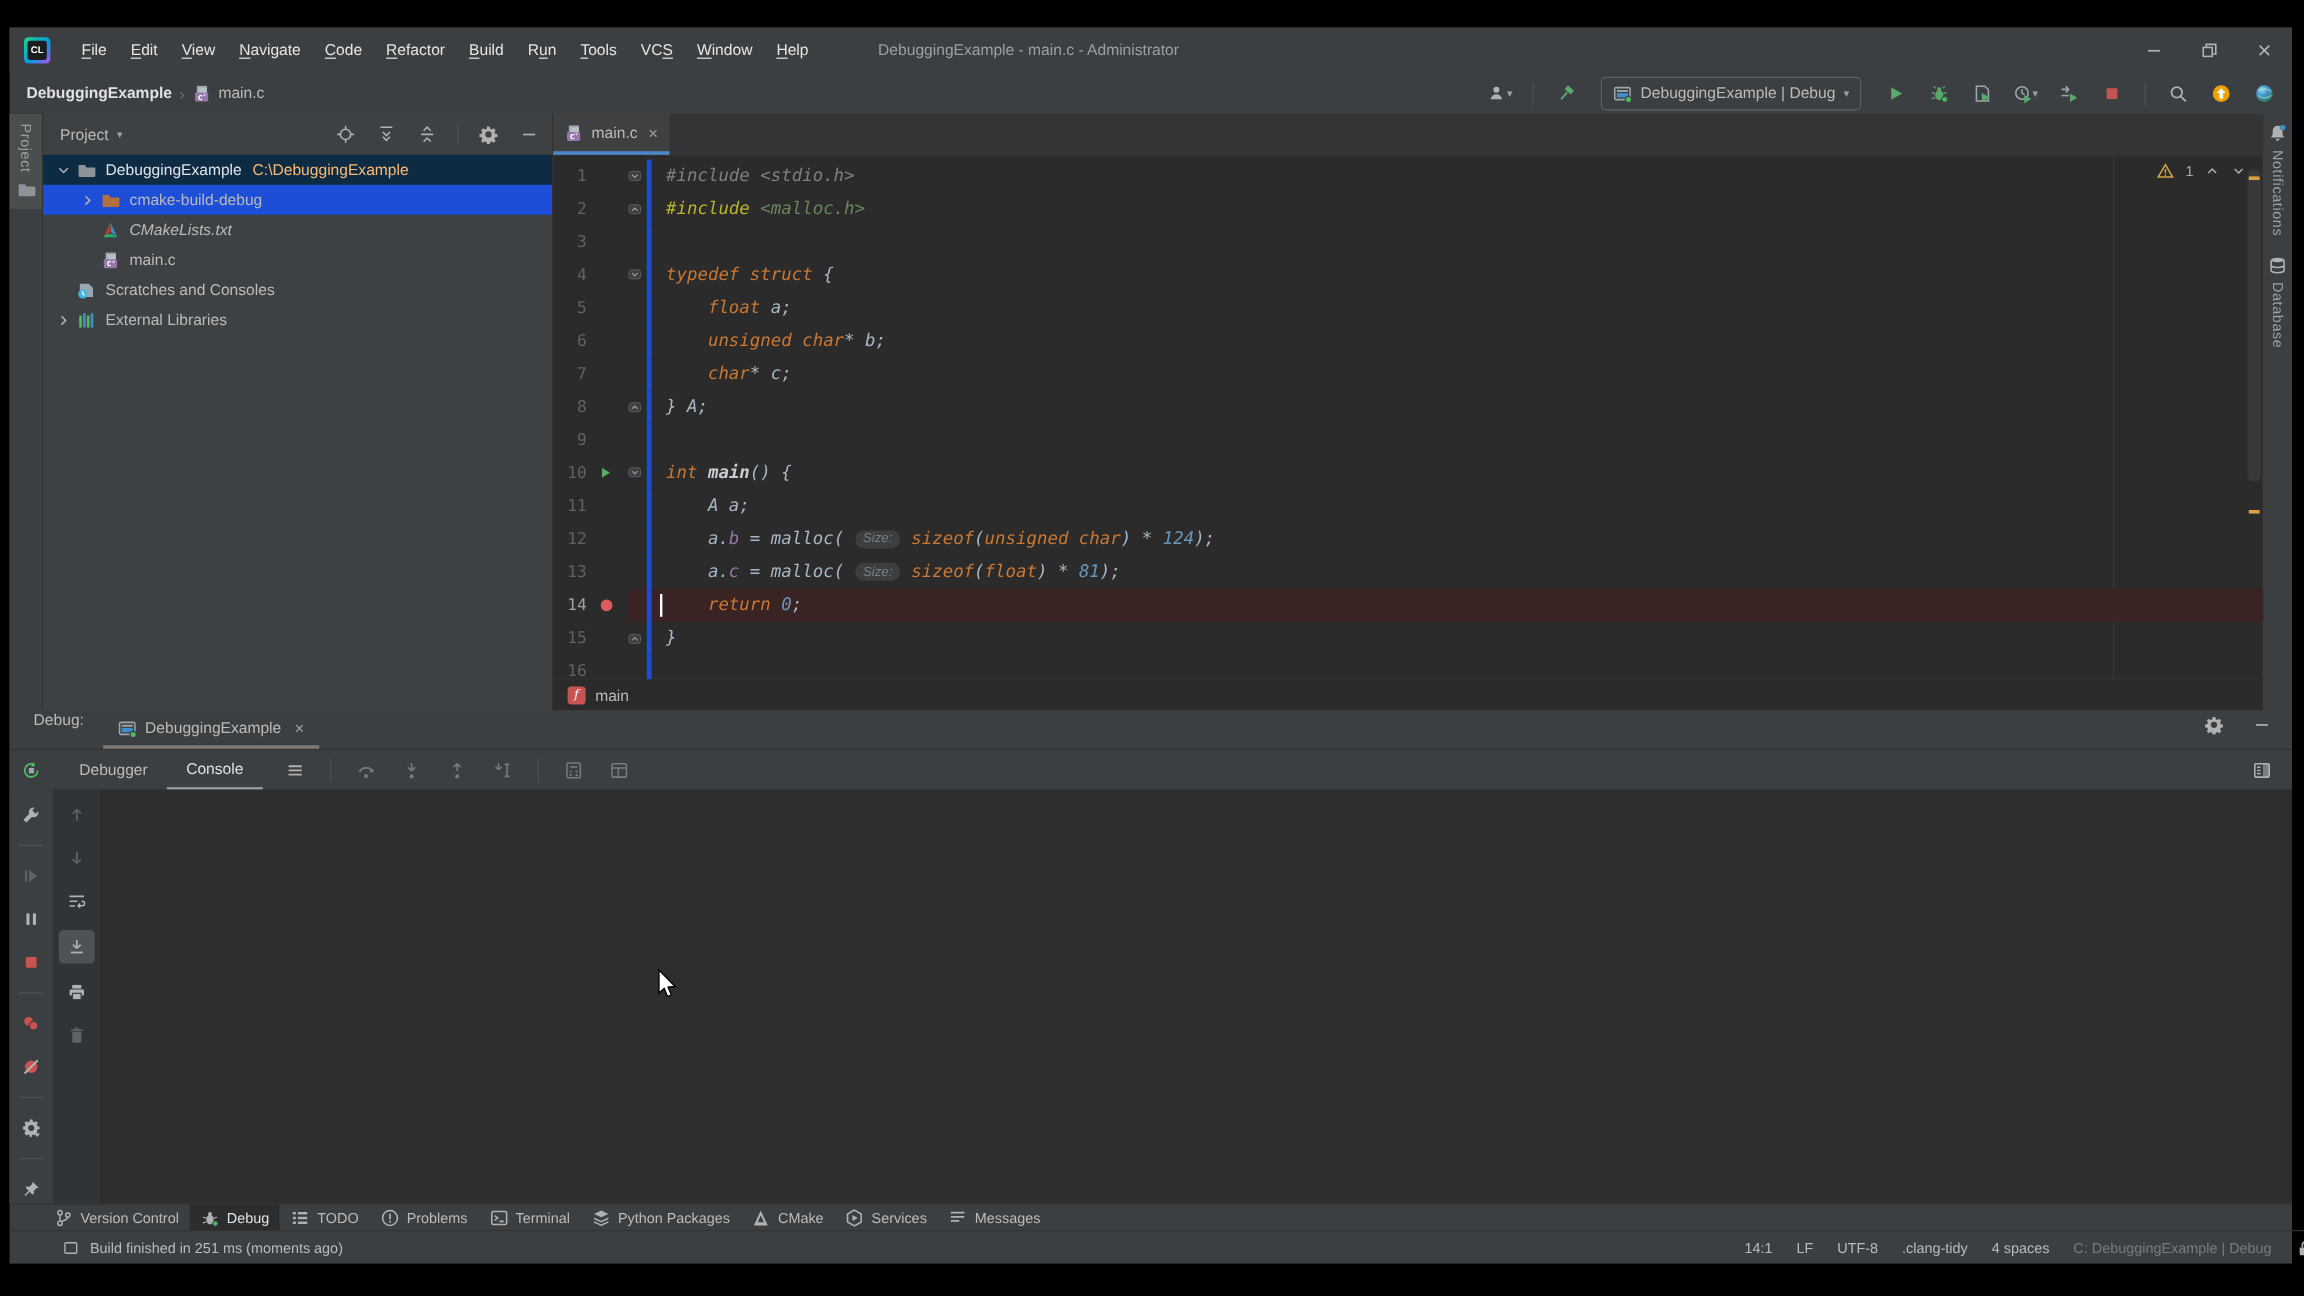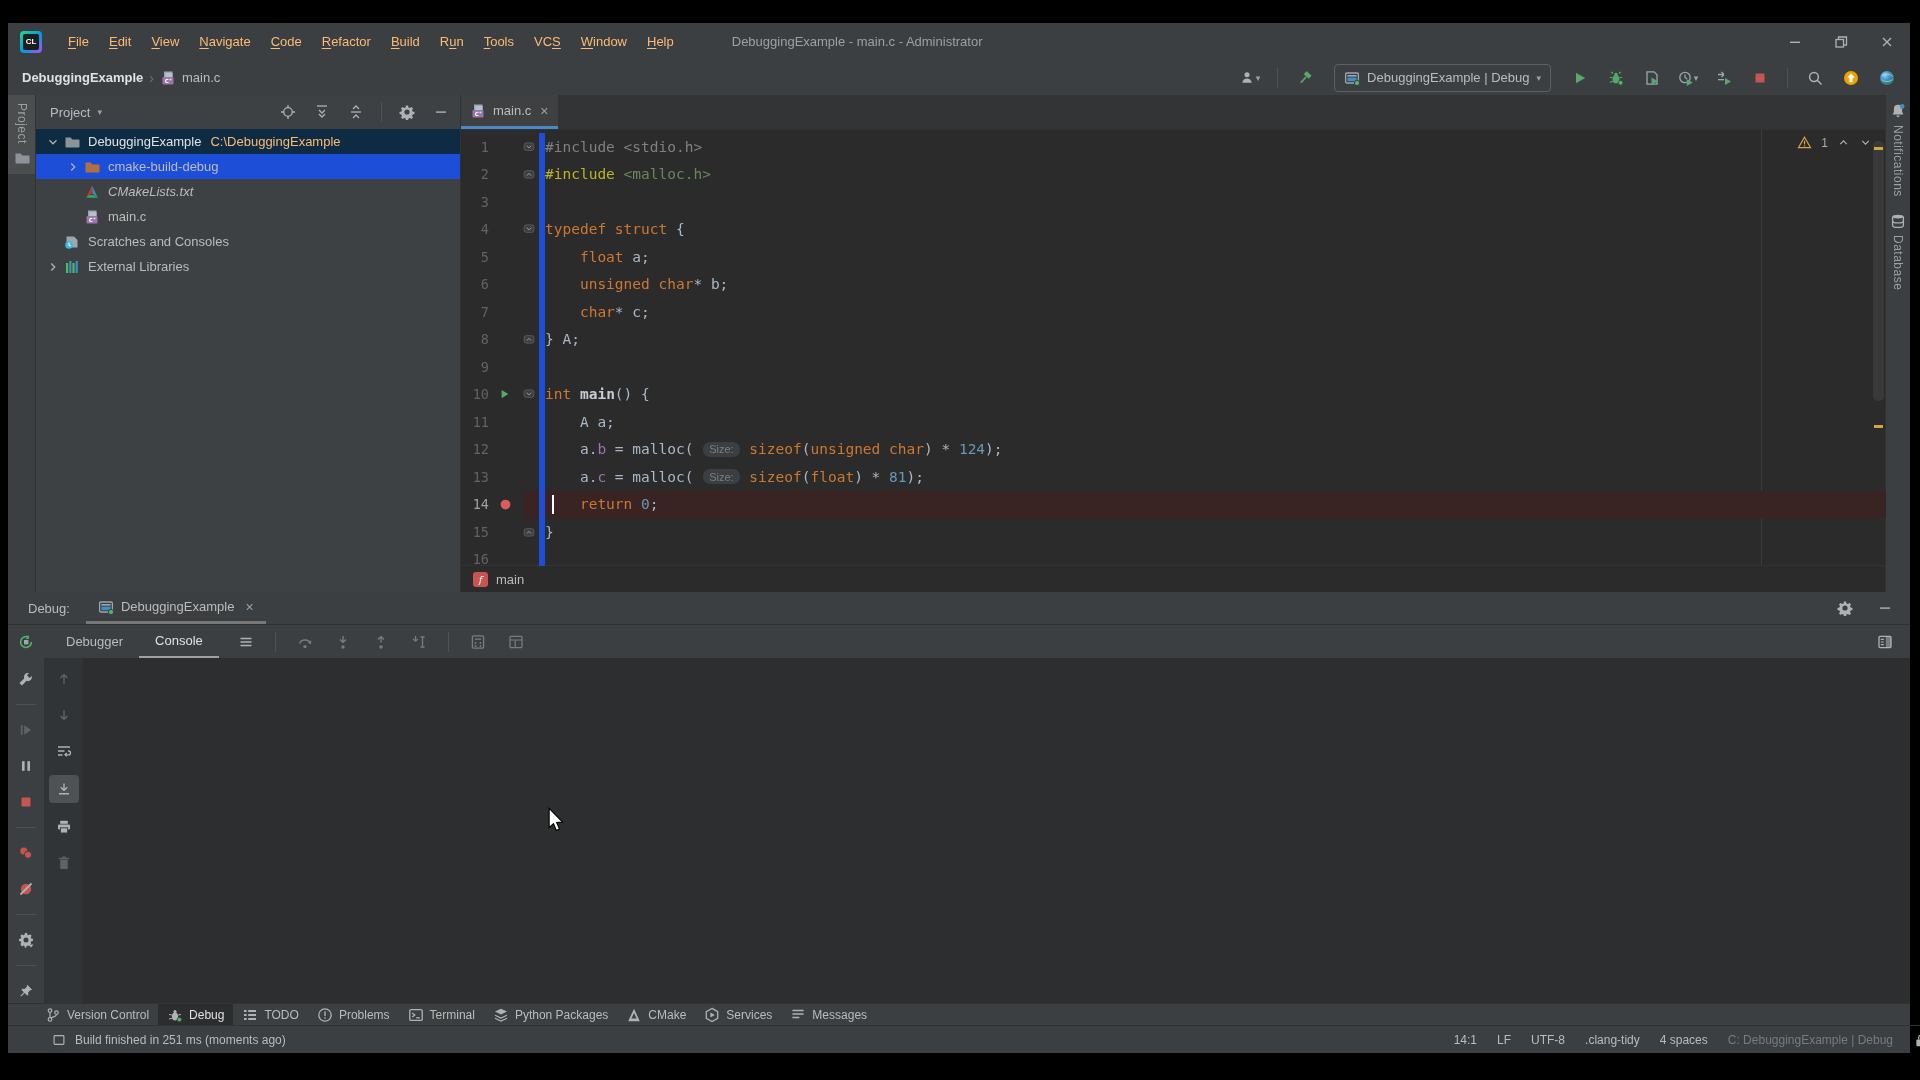--- a/index.html
+++ b/index.html
@@ -4,21 +4,21 @@
 <style>
   html,body{margin:0;padding:0;background:#000;width:1920px;height:1080px;overflow:hidden;
     font-family:"Liberation Sans",sans-serif;-webkit-font-smoothing:antialiased;}
   #app{position:absolute;left:8px;top:23px;width:1902px;height:1030px;background:#3c3f41;color:#bbbbbb;font-size:13px;}
   .icon{display:inline-flex;align-items:center;justify-content:center;vertical-align:middle;}
   .icon svg{display:block;}
   
   #titlebar{position:absolute;left:0;top:0;width:100%;height:37px;background:#3c3f41;display:flex;align-items:center;}
   #logo{width:22px;height:22px;margin:0 16px 0 12px;border-radius:4px;background:linear-gradient(135deg,#21d789,#009ae5 55%,#b74cf0);display:flex;align-items:center;justify-content:center;}
   #logo i{font-style:normal;background:#1b1d1e;width:16px;height:16px;border-radius:2px;color:#fff;font-size:8px;font-weight:bold;display:flex;align-items:center;justify-content:center;}
-  .menu-item{padding:4px 10px;color:#fdba74;cursor:default;}
+  .menu-item{padding:4px 10px;color:#e5e5e5;cursor:default;}
   .menu-item u{text-decoration:underline;text-underline-offset:2px;}
   #win-title{color:#9da0a3;margin-left:48px;}
   #win-controls{margin-left:auto;display:flex;}
   #win-controls .wc{width:46px;height:37px;display:flex;align-items:center;justify-content:center;}
   
   #navbar{position:absolute;left:0;top:37px;width:100%;height:35px;border-bottom:1px solid #323232;display:flex;align-items:center;}
   #crumbs{display:flex;align-items:center;margin-left:14px;gap:6px;}
   #crumb-project{color:#dfe1e5;font-weight:bold;}
   .crumb-sep{color:#6e7072;font-size:14px;}
   #nav-right{margin-left:auto;display:flex;align-items:center;gap:10px;margin-right:10px;}
@@ -52,34 +52,34 @@
   #etab .close{color:#9da0a3;font-size:14px;margin-left:2px;}
   #inspections{position:absolute;right:14px;top:40px;display:flex;align-items:center;gap:9px;color:#a8abae;font-size:12px;}
   #code{position:absolute;left:0;top:34px;right:0;bottom:26px;overflow:hidden;
         font-family:"DejaVu Sans Mono",monospace;font-size:14.5px;}
   #code-inner{position:relative;padding-top:4px;}
   .margin-guide{position:absolute;left:1300px;top:0;bottom:0;width:1px;background:#383c3d;}
   .cl{height:27.5px;display:flex;align-items:center;position:relative;white-space:pre;}
   .ln{width:28px;text-align:right;color:#606366;font-size:13.5px;flex:none;position:relative;z-index:2;}
   .gut{width:32px;display:flex;justify-content:center;align-items:center;flex:none;position:relative;z-index:2;}
   .fold{width:16px;display:flex;justify-content:center;align-items:center;flex:none;position:relative;z-index:2;}
-  .ctext{padding-left:0;position:relative;z-index:2;border-left:6px solid #1d4ed8;margin-left:2px;min-height:100%;display:flex;align-items:center;}
+  .ctext{padding-left:12px;position:relative;z-index:2;border-left:4px solid #1d4ed8;margin-left:2px;min-height:100%;display:flex;align-items:center;font-style:italic;}
   .hlbar{position:absolute;left:62px;right:0;top:0;bottom:0;background:#3a2323;z-index:1;}
   .tp{color:#a9b7c6}.tk{color:#cc7832}.tn{color:#6897bb}.ts{color:#6a8759}
   .tm{color:#bbb529}.tg{color:#808080}.tf{color:#9876aa}.tfn{color:#c8cdd4;font-weight:bold}
   .inlay{display:inline-block;background:#3c3f41;color:#7b7f83;font-size:11px;font-family:"Liberation Sans",sans-serif;
          border-radius:7px;padding:1.5px 6px;margin:0 1px;vertical-align:1px;}
   .caret-bar{position:absolute;left:7px;top:4px;width:1.6px;height:19px;background:#ffffff;}
   #scrollmarks .mark{position:absolute;right:3px;width:9px;height:3px;background:#d9a343;}
   #scroll-thumb{position:absolute;right:2px;top:46px;width:11px;height:260px;background:rgba(255,255,255,.07);border-radius:5px;}
   #ed-breadcrumb{position:absolute;left:0;right:0;bottom:0;height:26px;border-top:1px solid #323232;background:#2b2b2b;display:flex;align-items:center;padding-left:12px;gap:8px;}
   .fbadge{width:15px;height:15px;border-radius:3px;background:#c75450;color:#fff;font-size:10px;font-style:italic;display:flex;align-items:center;justify-content:center;font-family:"DejaVu Serif",serif;}
   
   #debug{position:absolute;left:0;top:569px;width:100%;height:411px;background:#3c3f41;}
-  #dbg-header{height:32px;display:flex;align-items:center;border-bottom:1px solid #323232;}
+  #dbg-header{height:32px;display:flex;align-items:flex-start;border-bottom:1px solid #323232;}
   #dbg-label{margin-left:20px;}
   #dbg-tab{display:flex;align-items:center;gap:7px;height:100%;padding:0 12px;margin-left:16px;border-bottom:3px solid #787878;box-sizing:border-box;}
   #dbg-tab .close{color:#9da0a3;font-size:14px;margin-left:4px;}
   #dbg-header-right{margin-left:auto;margin-right:12px;display:flex;gap:14px;}
   #dbg-toolrow{height:33px;display:flex;align-items:center;border-bottom:1px solid #323232;}
   #dbg-rerun{width:36px;display:flex;justify-content:center;}
   .dtab{padding:0 16px;height:100%;display:flex;align-items:center;box-sizing:border-box;color:#bbbbbb;text-align:right;}
   .dtab.active{color:#dfe1e5;border-bottom:2px solid #9da0a3;}
   #dbg-toolbar{display:flex;align-items:center;gap:12px;margin-left:14px;}
   #dbg-toolrow .far{margin-left:auto;margin-right:12px;}

